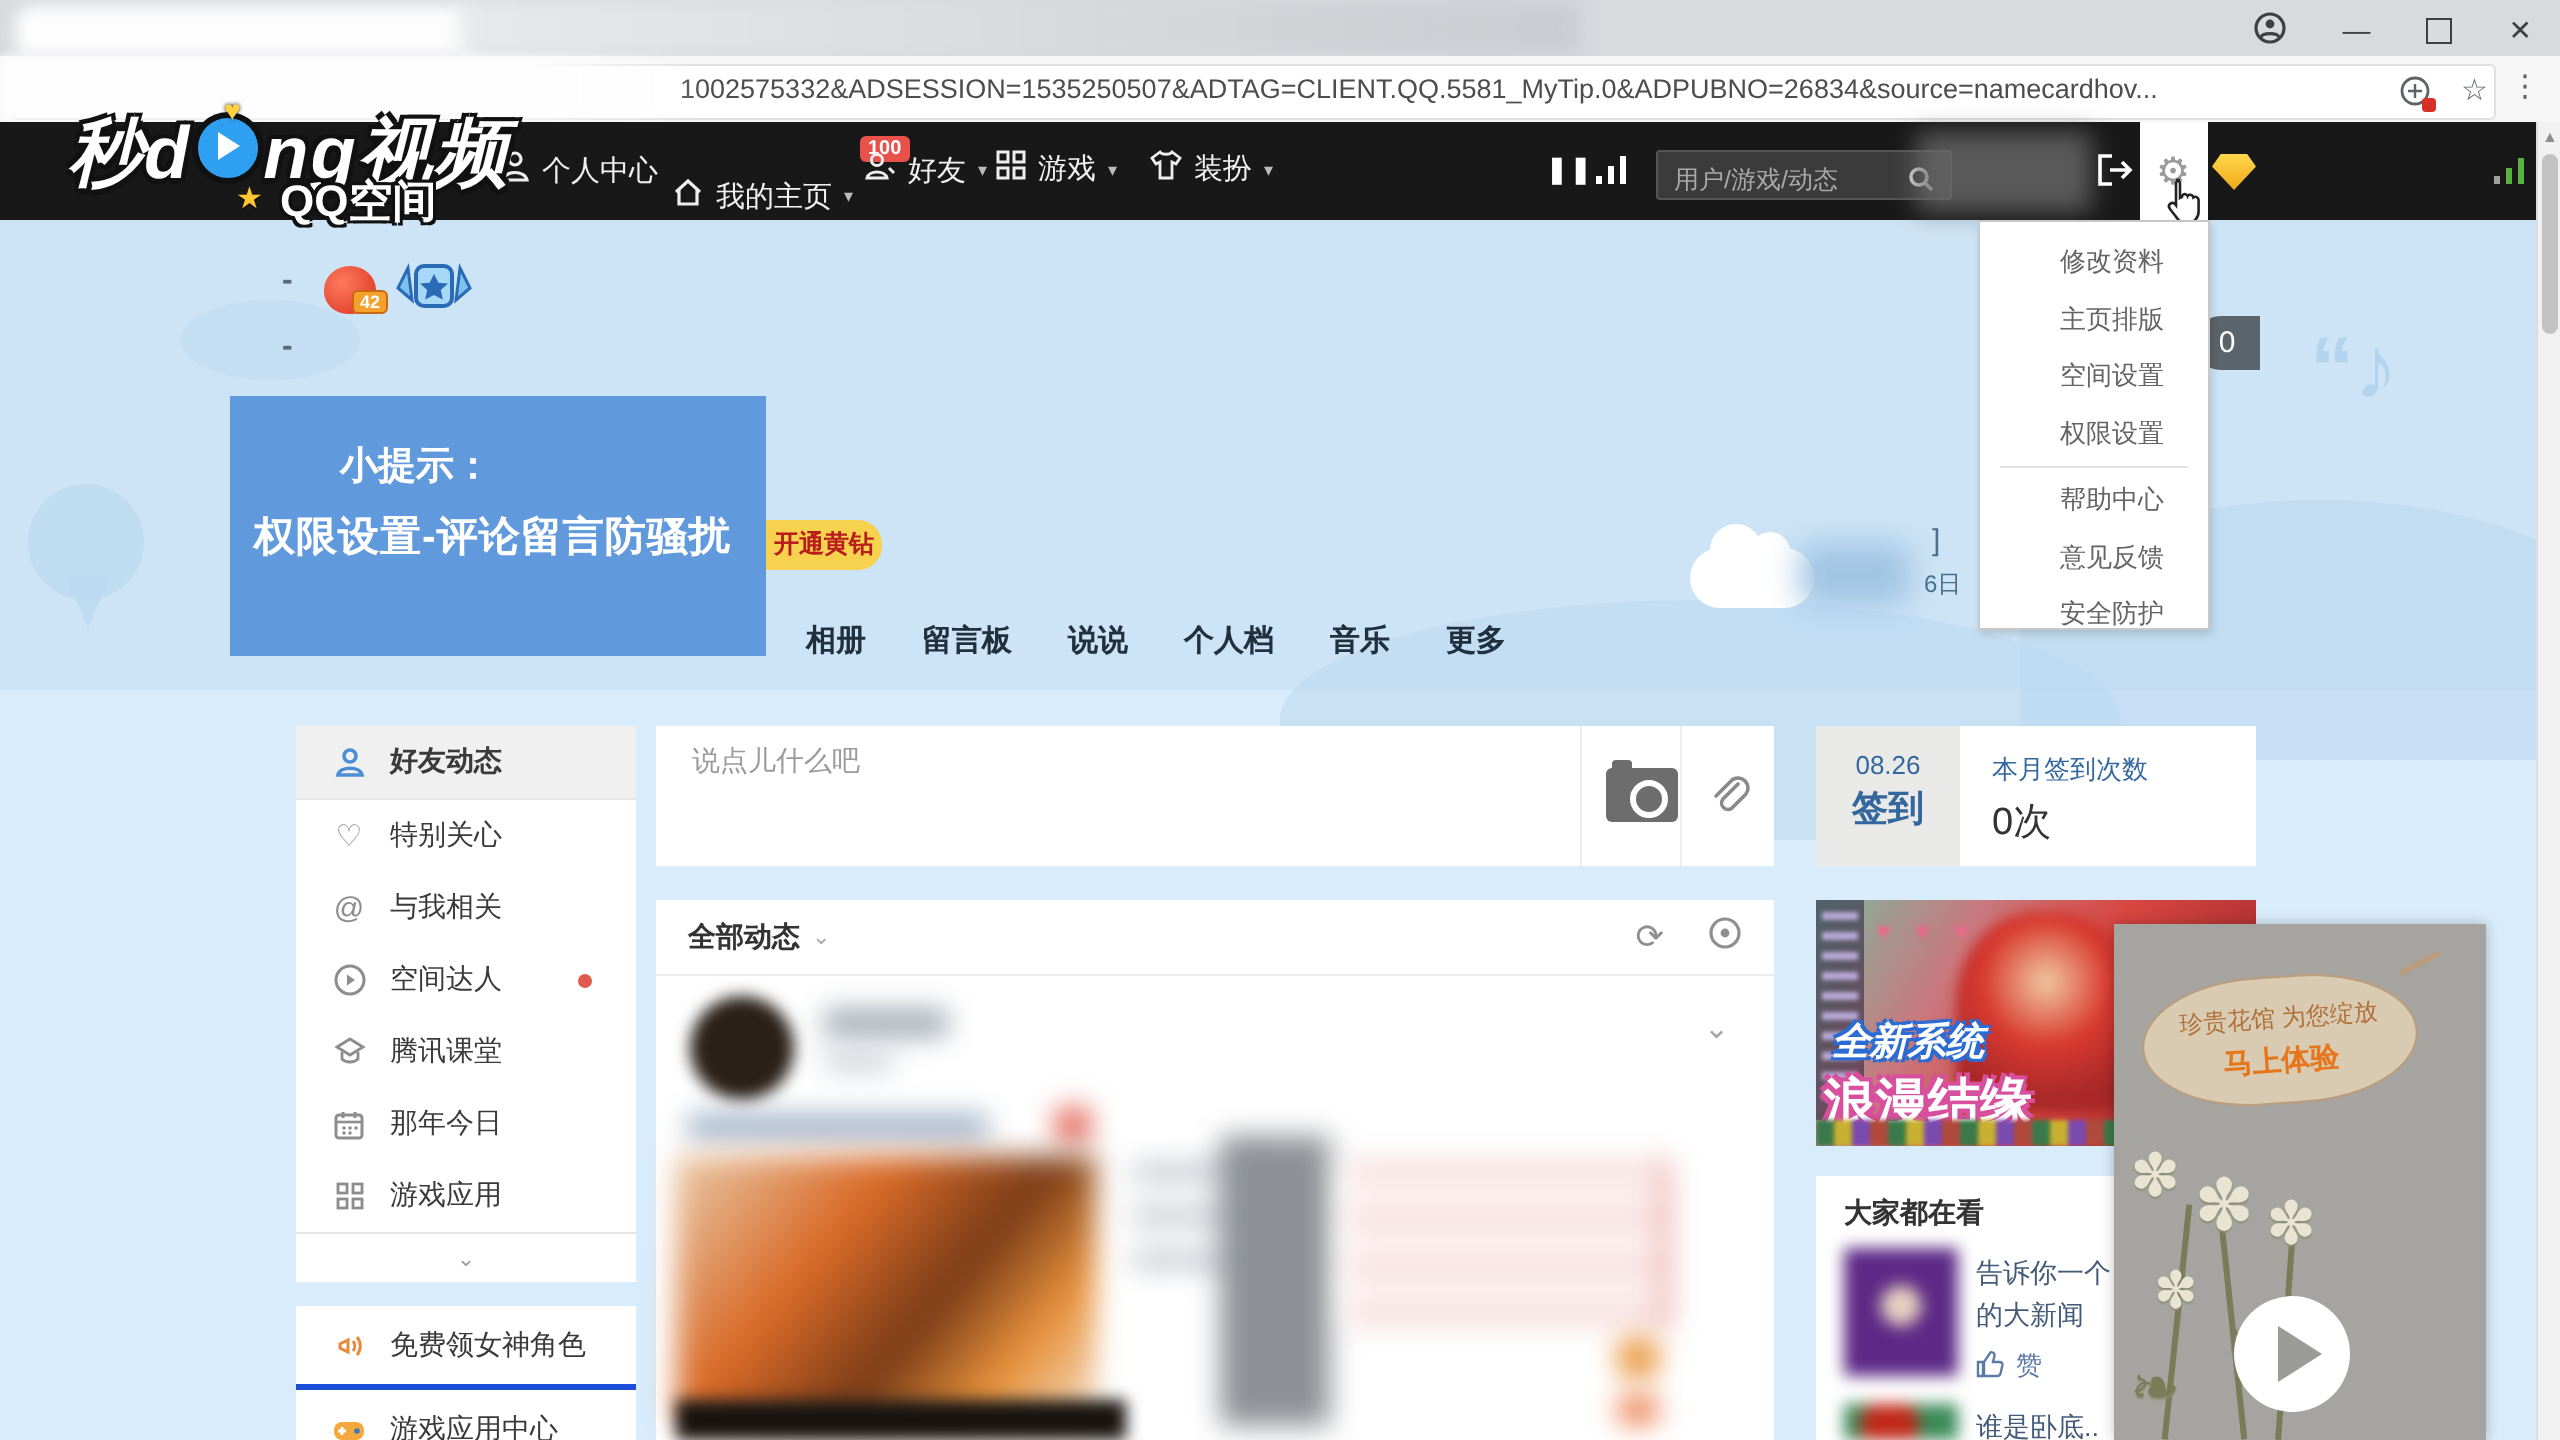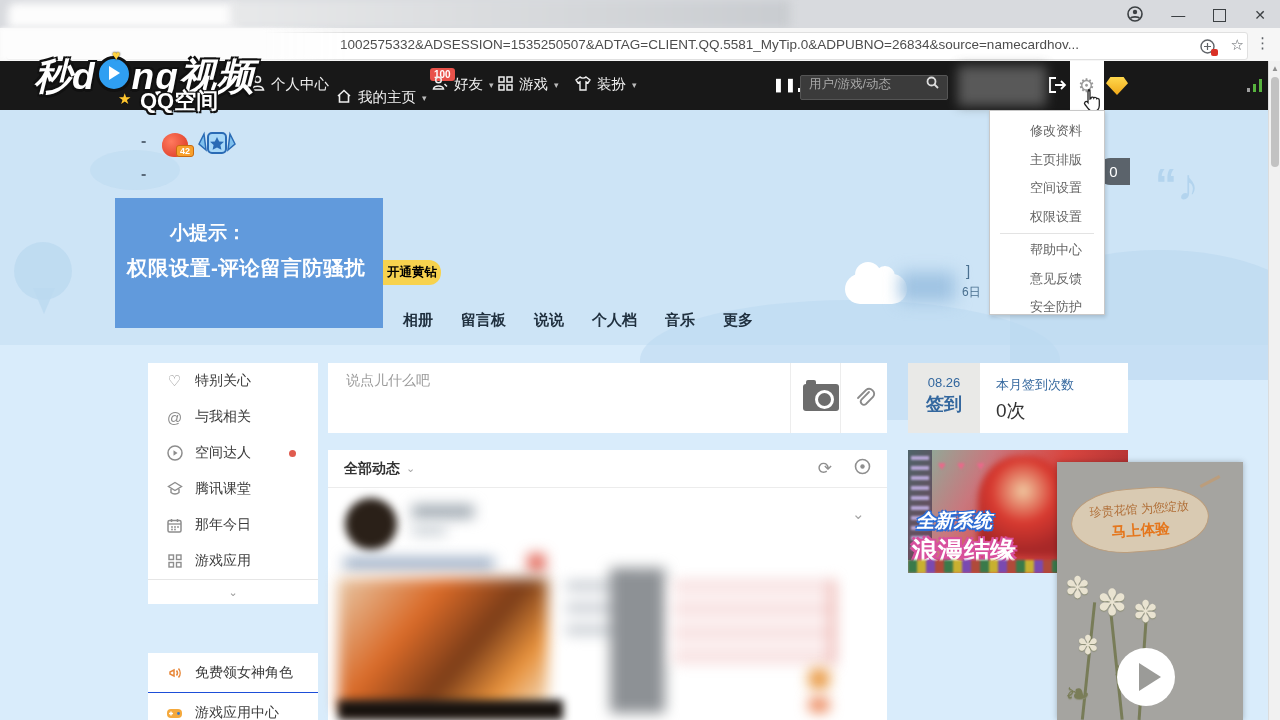--- a/index.html
+++ b/index.html
@@ -17,43 +17,43 @@
   .urlfield{left:6px;top:32px;width:1240px;height:26px;background:#fff;border-radius:3px;border:1px solid #e0e0e0;}
   .urltext{left:340px;top:37px;font-size:13.5px;color:#4d4d4d;white-space:nowrap;}
   .urlfog{left:0;top:28px;width:352px;height:32px;background:linear-gradient(90deg,#fdfdfd 75%,rgba(253,253,253,0));filter:blur(2px);}
   .urlicons{right:36px;top:36px;display:flex;gap:16px;color:#5f6368;font-size:15px;}
   
   .navbar{left:0;top:61px;width:1280px;height:49px;background:#181818;}
   .navitem{display:flex;align-items:center;gap:6px;color:#f0f0f0;font-size:14.5px;top:75px;}
   .caret{font-size:9px;color:#bbb;}
   .badge100{left:430px;top:68px;background:#e8524a;color:#fff;font-size:10px;font-weight:bold;
     padding:1px 4px;border-radius:3px;line-height:11px;}
-  .searchbox{left:800px;top:75px;width:130px;height:23px;background:#3b3b3b;border:1px solid #555;
-    border-radius:2px;color:#a9a9a9;font-size:12.5px;display:flex;align-items:flex-start;padding:0 8px;justify-content:space-between;}
+  .searchbox{left:828px;top:75px;width:130px;height:23px;background:#3b3b3b;border:1px solid #555;
+    border-radius:2px;color:#a9a9a9;font-size:12.5px;display:flex;align-items:flex-end;padding:0 8px;justify-content:space-between;}
   .nav-blurname{left:958px;top:66px;width:88px;height:40px;background:#6a6a6a;filter:blur(6px);opacity:.8;}
   .gearwrap{left:1070px;top:61px;width:34px;height:49px;background:#fff;}
   
   .wm1{left:34px;top:52px;font-size:37px;font-weight:bold;font-style:italic;color:#fff;letter-spacing:1px;
     text-shadow:-2px -2px 0 #111,2px -2px 0 #111,-2px 2px 0 #111,2px 2px 0 #111,0 3px 0 #111;}
   .wm-play{display:inline-block;width:30px;height:30px;background:#2f9ff2;border-radius:50%;border:3px solid #111;
     vertical-align:-3px;position:relative;}
   .wm-play:after{content:"";position:absolute;left:10px;top:7px;border-left:11px solid #fff;
     border-top:7px solid transparent;border-bottom:7px solid transparent;}
   .wm-heart{position:absolute;left:112px;top:47px;color:#ffd23e;font-size:14px;text-shadow:0 0 2px #111;}
   .wm2{left:140px;top:86px;font-size:22px;font-weight:bold;color:#fff;
     text-shadow:-1.5px -1.5px 0 #111,1.5px -1.5px 0 #111,-1.5px 1.5px 0 #111,1.5px 1.5px 0 #111;}
   .wm-star{position:absolute;left:118px;top:90px;color:#ffc62e;font-size:15px;text-shadow:0 1px 0 #111;}
   
   .deco{background:#bcd9f0;border-radius:50%;opacity:.8;}
   
   .tipbox{left:115px;top:198px;width:268px;height:130px;background:rgba(82,143,216,.88);color:#fff;}
   .tip1{left:55px;top:22px;font-size:19px;font-weight:bold;position:absolute;}
   .tip2{left:12px;top:56px;font-size:20.5px;font-weight:bold;position:absolute;letter-spacing:.5px;}
   .vipbtn{left:383px;top:260px;width:58px;height:25px;background:#f7d24e;border-radius:0 12px 12px 0;
-    color:#000000;font-size:12.5px;font-weight:bold;display:flex;align-items:center;justify-content:center;}
+    color:#b91c1c;font-size:12.5px;font-weight:bold;display:flex;align-items:center;justify-content:center;}
   .cloud{left:845px;top:274px;width:62px;height:30px;background:#fff;border-radius:18px;}
   .cloud:before{content:"";position:absolute;left:10px;top:-12px;width:26px;height:26px;background:#fff;border-radius:50%;}
   .cloud:after{content:"";position:absolute;left:30px;top:-8px;width:20px;height:20px;background:#fff;border-radius:50%;}
   .cloudblur{left:900px;top:272px;width:55px;height:30px;background:#9fc3e2;filter:blur(8px);}
   .datetext{color:#4a7090;font-size:12px;}
   .zero-badge{left:1097px;top:158px;width:33px;height:27px;background:rgba(70,76,82,.85);
     border-radius:14px 0 0 14px;color:#fff;font-size:15px;display:flex;align-items:center;justify-content:center;}
   
   .ptabs{left:403px;top:311px;display:flex;gap:28px;font-size:15px;color:#20303f;font-weight:bold;}
   
@@ -302,20 +302,29 @@
     <div class="dd-item">主页排版</div>
     <div class="dd-item">空间设置</div>
     <div class="dd-item">权限设置</div>
     <div class="dd-sep"></div>
     <div class="dd-item">帮助中心</div>
     <div class="dd-item">意见反馈</div>
     <div class="dd-item">安全防护</div>
   </div>
 
   <div class="abs sidebar">
+    <div class="side-item active">
+      <span class="sicon" style="color:#4a8fd4;">
+        <svg width="16" height="16" viewBox="0 0 16 16">
+            <circle cx="8" cy="5" r="3" fill="none" stroke="#4a8fd4" stroke-width="1.8"></circle>
+            <path d="M2 14.5c1-4.5 11-4.5 12 0z" fill="none" stroke="#4a8fd4" stroke-width="1.8"></path>
+          </svg>
+      </span>
+      <span>好友动态</span>
+    </div>
     <div class="side-item">
       <span class="sicon">♡</span>
       <span>特别关心</span>
     </div>
     <div class="side-item">
       <span class="sicon">@</span>
       <span>与我相关</span>
     </div>
     <div class="side-item">
       <span class="sicon">
@@ -359,21 +368,21 @@
             <rect x="1" y="8.5" width="4.5" height="4.5" fill="none" stroke="#8d8d8d" stroke-width="1.4"></rect>
             <rect x="8.5" y="8.5" width="4.5" height="4.5" fill="none" stroke="#8d8d8d" stroke-width="1.4"></rect>
           </svg>
       </span>
       <span>游戏应用</span>
     </div>
     <div class="side-foot">⌄</div>
   </div>
 
   <div class="abs sidebar2">
-    <div class="side-item" style="border-bottom:1px solid #1d4ed8;height:39px;">
+    <div class="side-item" style="border-bottom:3px solid #1d4ed8;height:39px;">
       <span class="sicon" style="color:#e8883a;">
         <svg width="16" height="16" viewBox="0 0 16 16">
             <path d="M7 5L3 7v2l4 2z" fill="none" stroke="#e8883a" stroke-width="1.5"></path>
             <path d="M9.5 5.5a4 4 0 010 5M11.5 3.5a7 7 0 010 9" fill="none" stroke="#e8883a" stroke-width="1.5"></path>
           </svg>
       </span>
       <span>免费领女神角色</span>
     </div>
     <div class="side-item" style="height:39px;">
       <span class="sicon">
@@ -441,20 +450,39 @@
   <div class="abs gamead">
     <div style="position:absolute;left:0;top:0;width:24px;height:110px;background:rgba(40,30,60,.55);"></div>
     <div style="position:absolute;left:3px;top:6px;width:18px;height:96px;background:repeating-linear-gradient(180deg,#b8a8d8 0 4px,rgba(0,0,0,0) 4px 10px);filter:blur(1px);"></div>
     <div style="position:absolute;left:70px;top:6px;width:90px;height:100px;background:radial-gradient(circle at 50% 35%,#f0c8a0 0%,#d83a30 40%,#a82828 75%);border-radius:45% 45% 10% 10%;filter:blur(3px);"></div>
     <div style="position:absolute;left:30px;top:8px;color:#e86a8a;font-size:13px;letter-spacing:4px;filter:blur(1px);">♥ ♥ ♥</div>
     <div class="adtxt1">全新系统</div>
     <div class="adtxt2">浪漫结缘</div>
     <div style="position:absolute;left:0;bottom:0;width:220px;height:13px;background:repeating-linear-gradient(90deg,#3a7a4a 0 9px,#c8b030 9px 18px,#7a4ab0 18px 27px,#b04a3a 27px 36px);filter:blur(1px);"></div>
   </div>
 
+  <div class="abs watch">
+    <div class="w-title">大家都在看</div>
+    <div class="w-thumb blur1" style="top:36px;background:radial-gradient(circle at 50% 45%,#e8d0c0 0 22%,#5c2a86 23%);"></div>
+    <div class="w-txt" style="top:38px;">
+      <div>告诉你一个</div>
+      <div>的大新闻</div>
+    </div>
+    <div class="likerow" style="top:86px;">
+      <span>
+        <svg width="14" height="14" viewBox="0 0 14 14">
+            <path d="M1 6h2.5v7H1zM4 13h6.5c1 0 1.6-.5 1.8-1.4l.9-4c.2-1-.4-1.6-1.4-1.6H8.5l.7-3c.2-1-.3-1.8-1.2-1.9-.6-.1-1 .2-1.2.8L4 6z" fill="none" stroke="#5b7aa5" stroke-width="1.2"></path>
+          </svg>
+      </span>
+      <span>赞</span>
+      <span style="margin-left:36px;">1</span>
+    </div>
+    <div class="w-thumb blur1" style="top:114px;height:18px;background:radial-gradient(circle at 40% 60%,#c02818 0 40%,#3a8a58 41%);"></div>
+    <div class="w-txt" style="top:115px;">谁是卧底..</div>
+  </div>
 
   <div class="abs vad">
     <div class="leafstem"></div>
     <div class="leaf">
       <div class="leaf-t1">珍贵花馆 为您绽放</div>
       <div class="leaf-t2">马上体验</div>
     </div>
     <div class="stem" style="left:30px;top:140px;height:118px;transform:rotate(6deg);"></div>
     <div class="stem" style="left:58px;top:150px;height:108px;transform:rotate(-6deg);"></div>
     <div class="stem" style="left:84px;top:160px;height:98px;transform:rotate(4deg);"></div>

